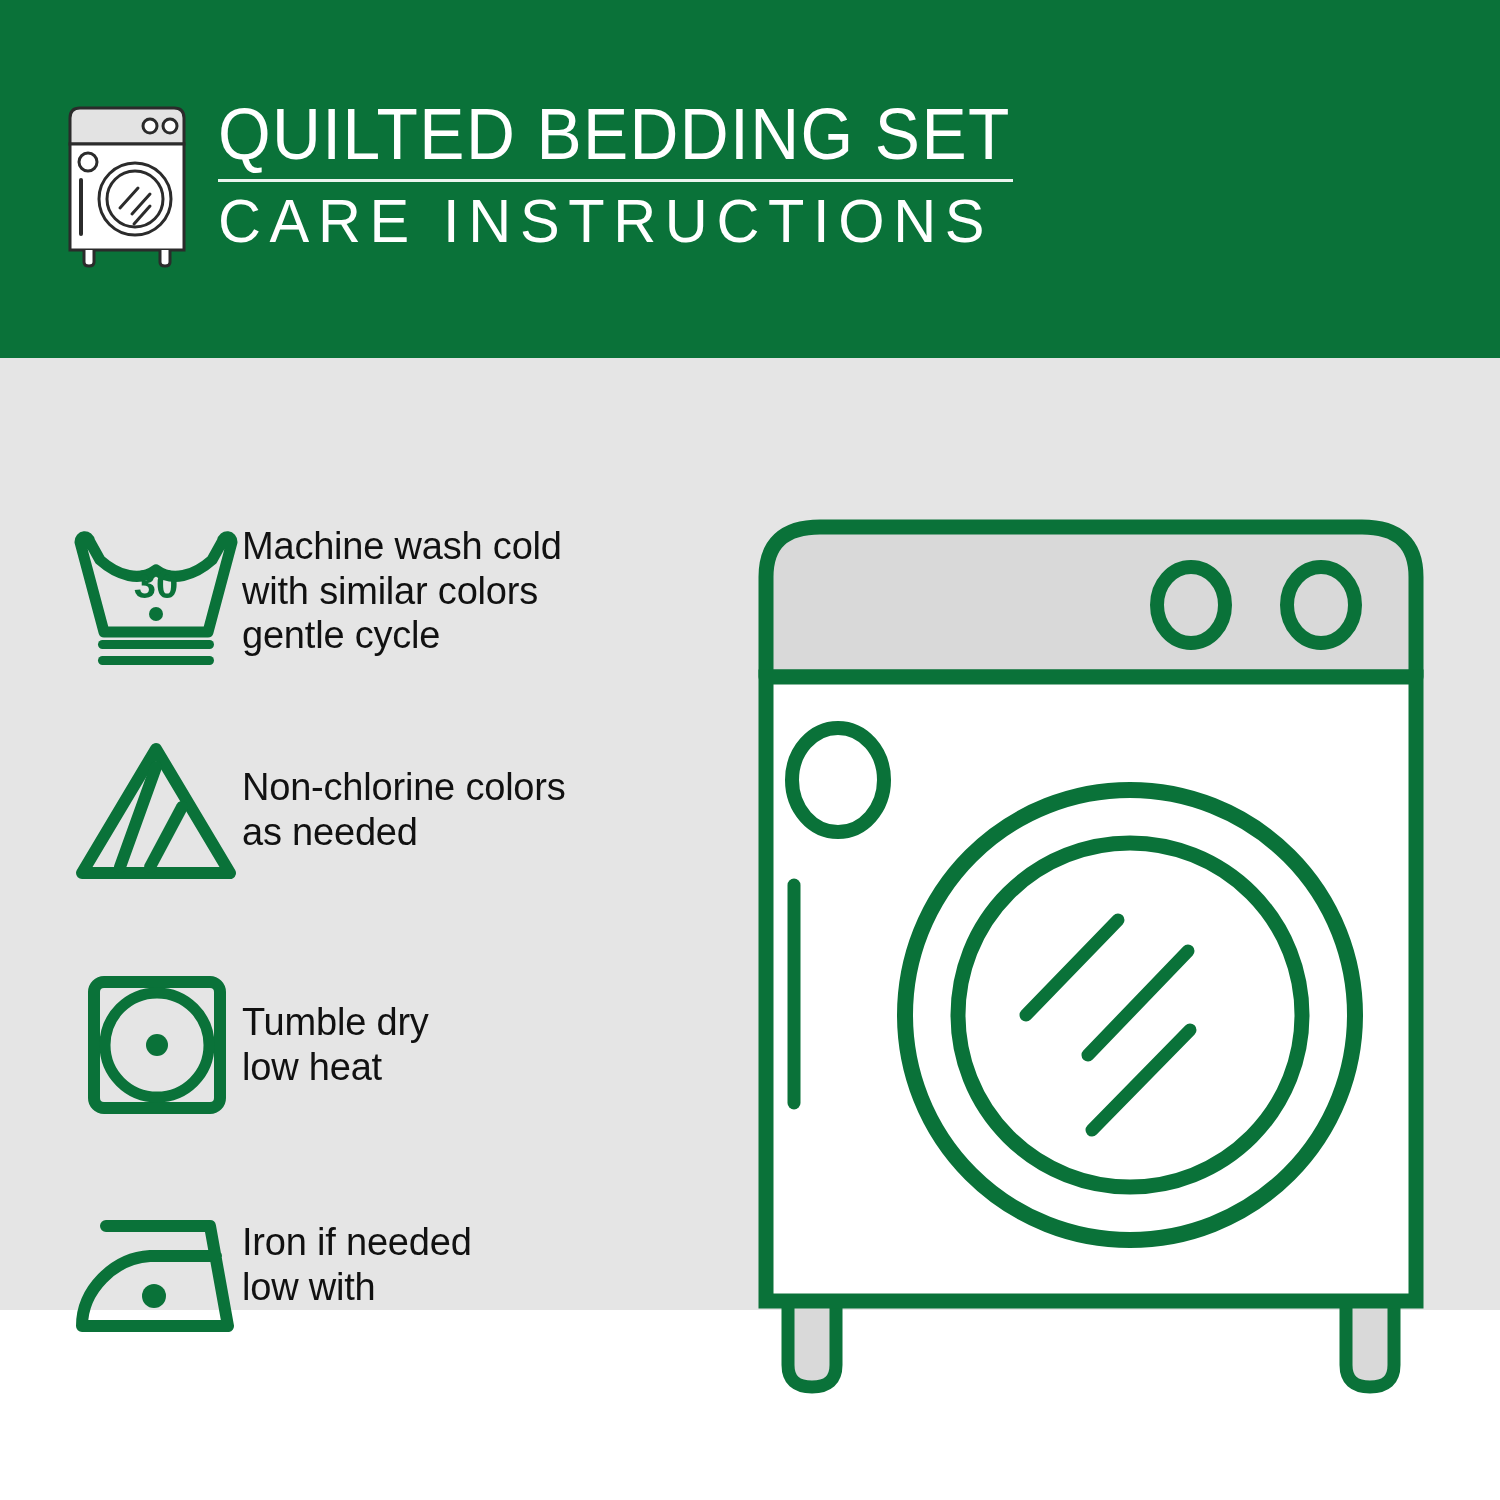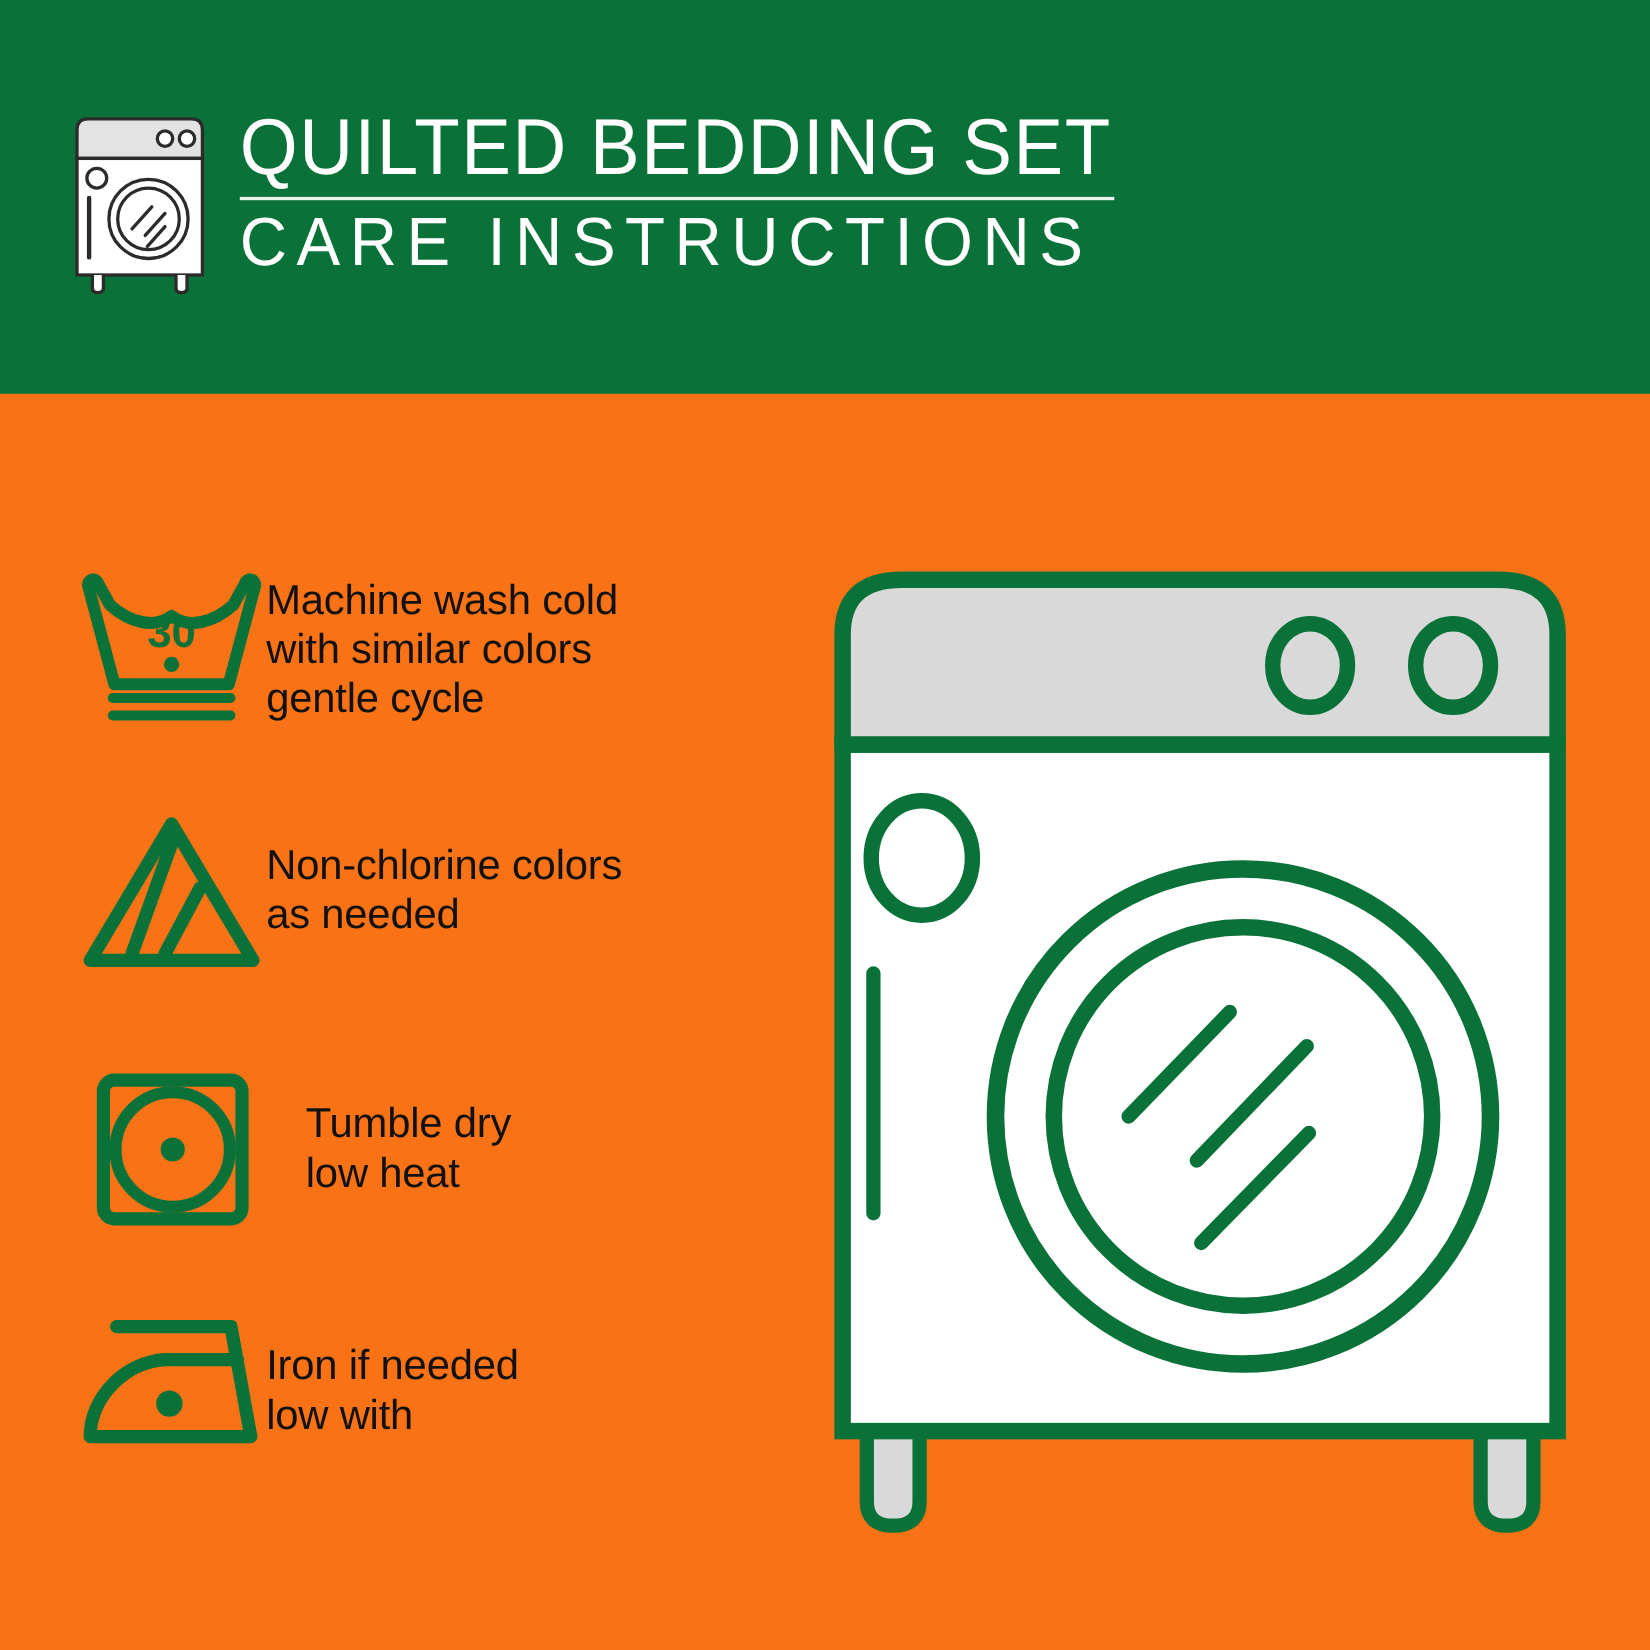--- a/index.html
+++ b/index.html
@@ -10,22 +10,22 @@
     width: 1500px;
     height: 1500px;
     background: #ffffff;
     font-family: "Liberation Sans", sans-serif;
     overflow: hidden;
   }
 
   #page {
     position: relative;
     width: 1500px;
-    height: 1500px;
-    background: #f97316;
+    height: 1310px;
+    background: #e5e5e5;
   }
 
   
   .header-band {
     position: absolute;
     left: 0;
     top: 0;
     width: 1500px;
     height: 358px;
     background: #0a7239;
@@ -100,29 +100,29 @@
     position: absolute;
     left: 70px;
     width: 660px;
     display: flex;
     flex-direction: row;
     align-items: center;
   }
 
   .care-row.r0 { top: 16px;  }
   .care-row.r1 { top: 235px; }
-  .care-row.r2 { top: 470px; gap: 36px; }
+  .care-row.r2 { top: 470px; }
   .care-row.r3 { top: 690px; }
 
   .care-symbol {
     flex: 0 0 auto;
     width: 172px;
     height: 150px;
     display: flex;
-    align-items: flex-start;
+    align-items: flex-end;
     justify-content: center;
   }
 
   .care-label {
     flex: 1 1 auto;
     color: #111111;
     font-family: "Liberation Sans", sans-serif;
     font-size: 38px;
     font-weight: 400;
     line-height: 1.18;

